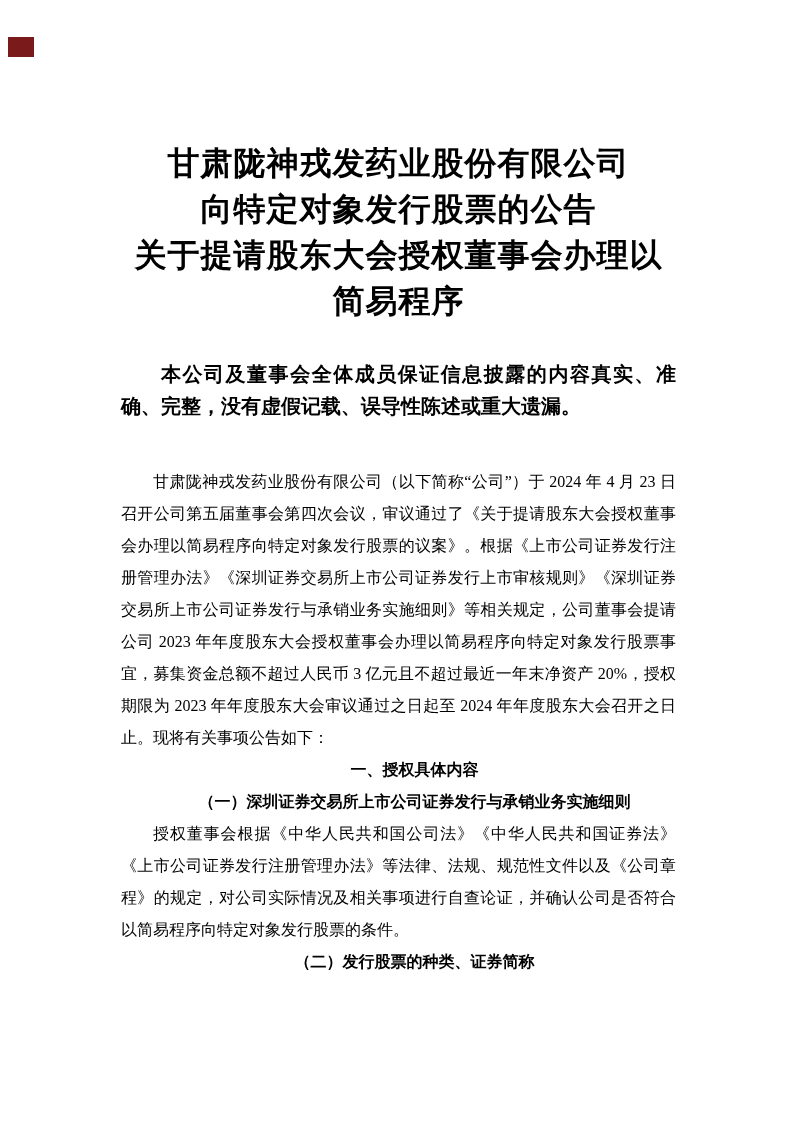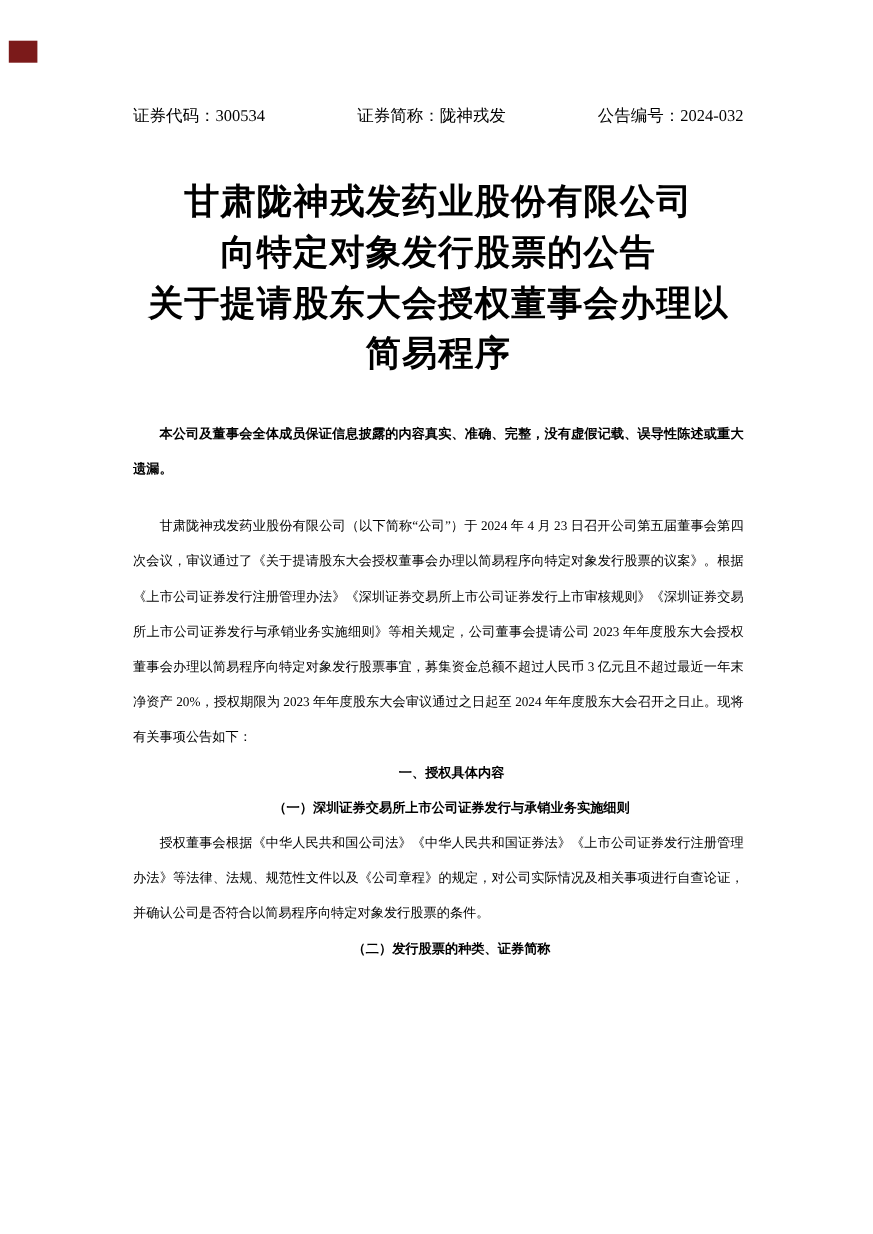--- a/index.html
+++ b/index.html
@@ -40,28 +40,28 @@
     margin-top: 44px;
     text-align: center;
     font-weight: bold;
     font-size: 32px;
     line-height: 46px;
     letter-spacing: 1px;
   }
   .declaration {
     margin-top: 34px;
     font-weight: bold;
-    font-size: 12px;
+    font-size: 20px;
     line-height: 32px;
     text-align: justify;
     text-indent: 2em;
   }
   .body-text {
-    margin-top: 20px;
-    font-size: 12px;
+    margin-top: 44px;
+    font-size: 16px;
     line-height: 32px;
   }
   .body-text p {
     margin: 0;
     text-indent: 2em;
     text-align: justify;
   }
   .body-text p.heading {
     font-weight: bold;
     text-align: center;
@@ -69,25 +69,20 @@
 </style>
 </head>
 <body>
 
 <div class="page">
 
   <div class="corner-mark" style="background-color: rgb(123, 26, 26);"></div>
 
   <div class="content">
 
-    <div class="doc-header">
-      <span>证券代码：300534</span>
-      <span>证券简称：陇神戎发</span>
-      <span>公告编号：2024-032</span>
-    </div>
 
     <div class="doc-title">
       <div>甘肃陇神戎发药业股份有限公司</div>
       <div>向特定对象发行股票的公告</div>
       <div>关于提请股东大会授权董事会办理以简易程序</div>
     </div>
 
     <div class="declaration">本公司及董事会全体成员保证信息披露的内容真实、准确、完整，没有虚假记载、误导性陈述或重大遗漏。</div>
 
     <div class="body-text">

